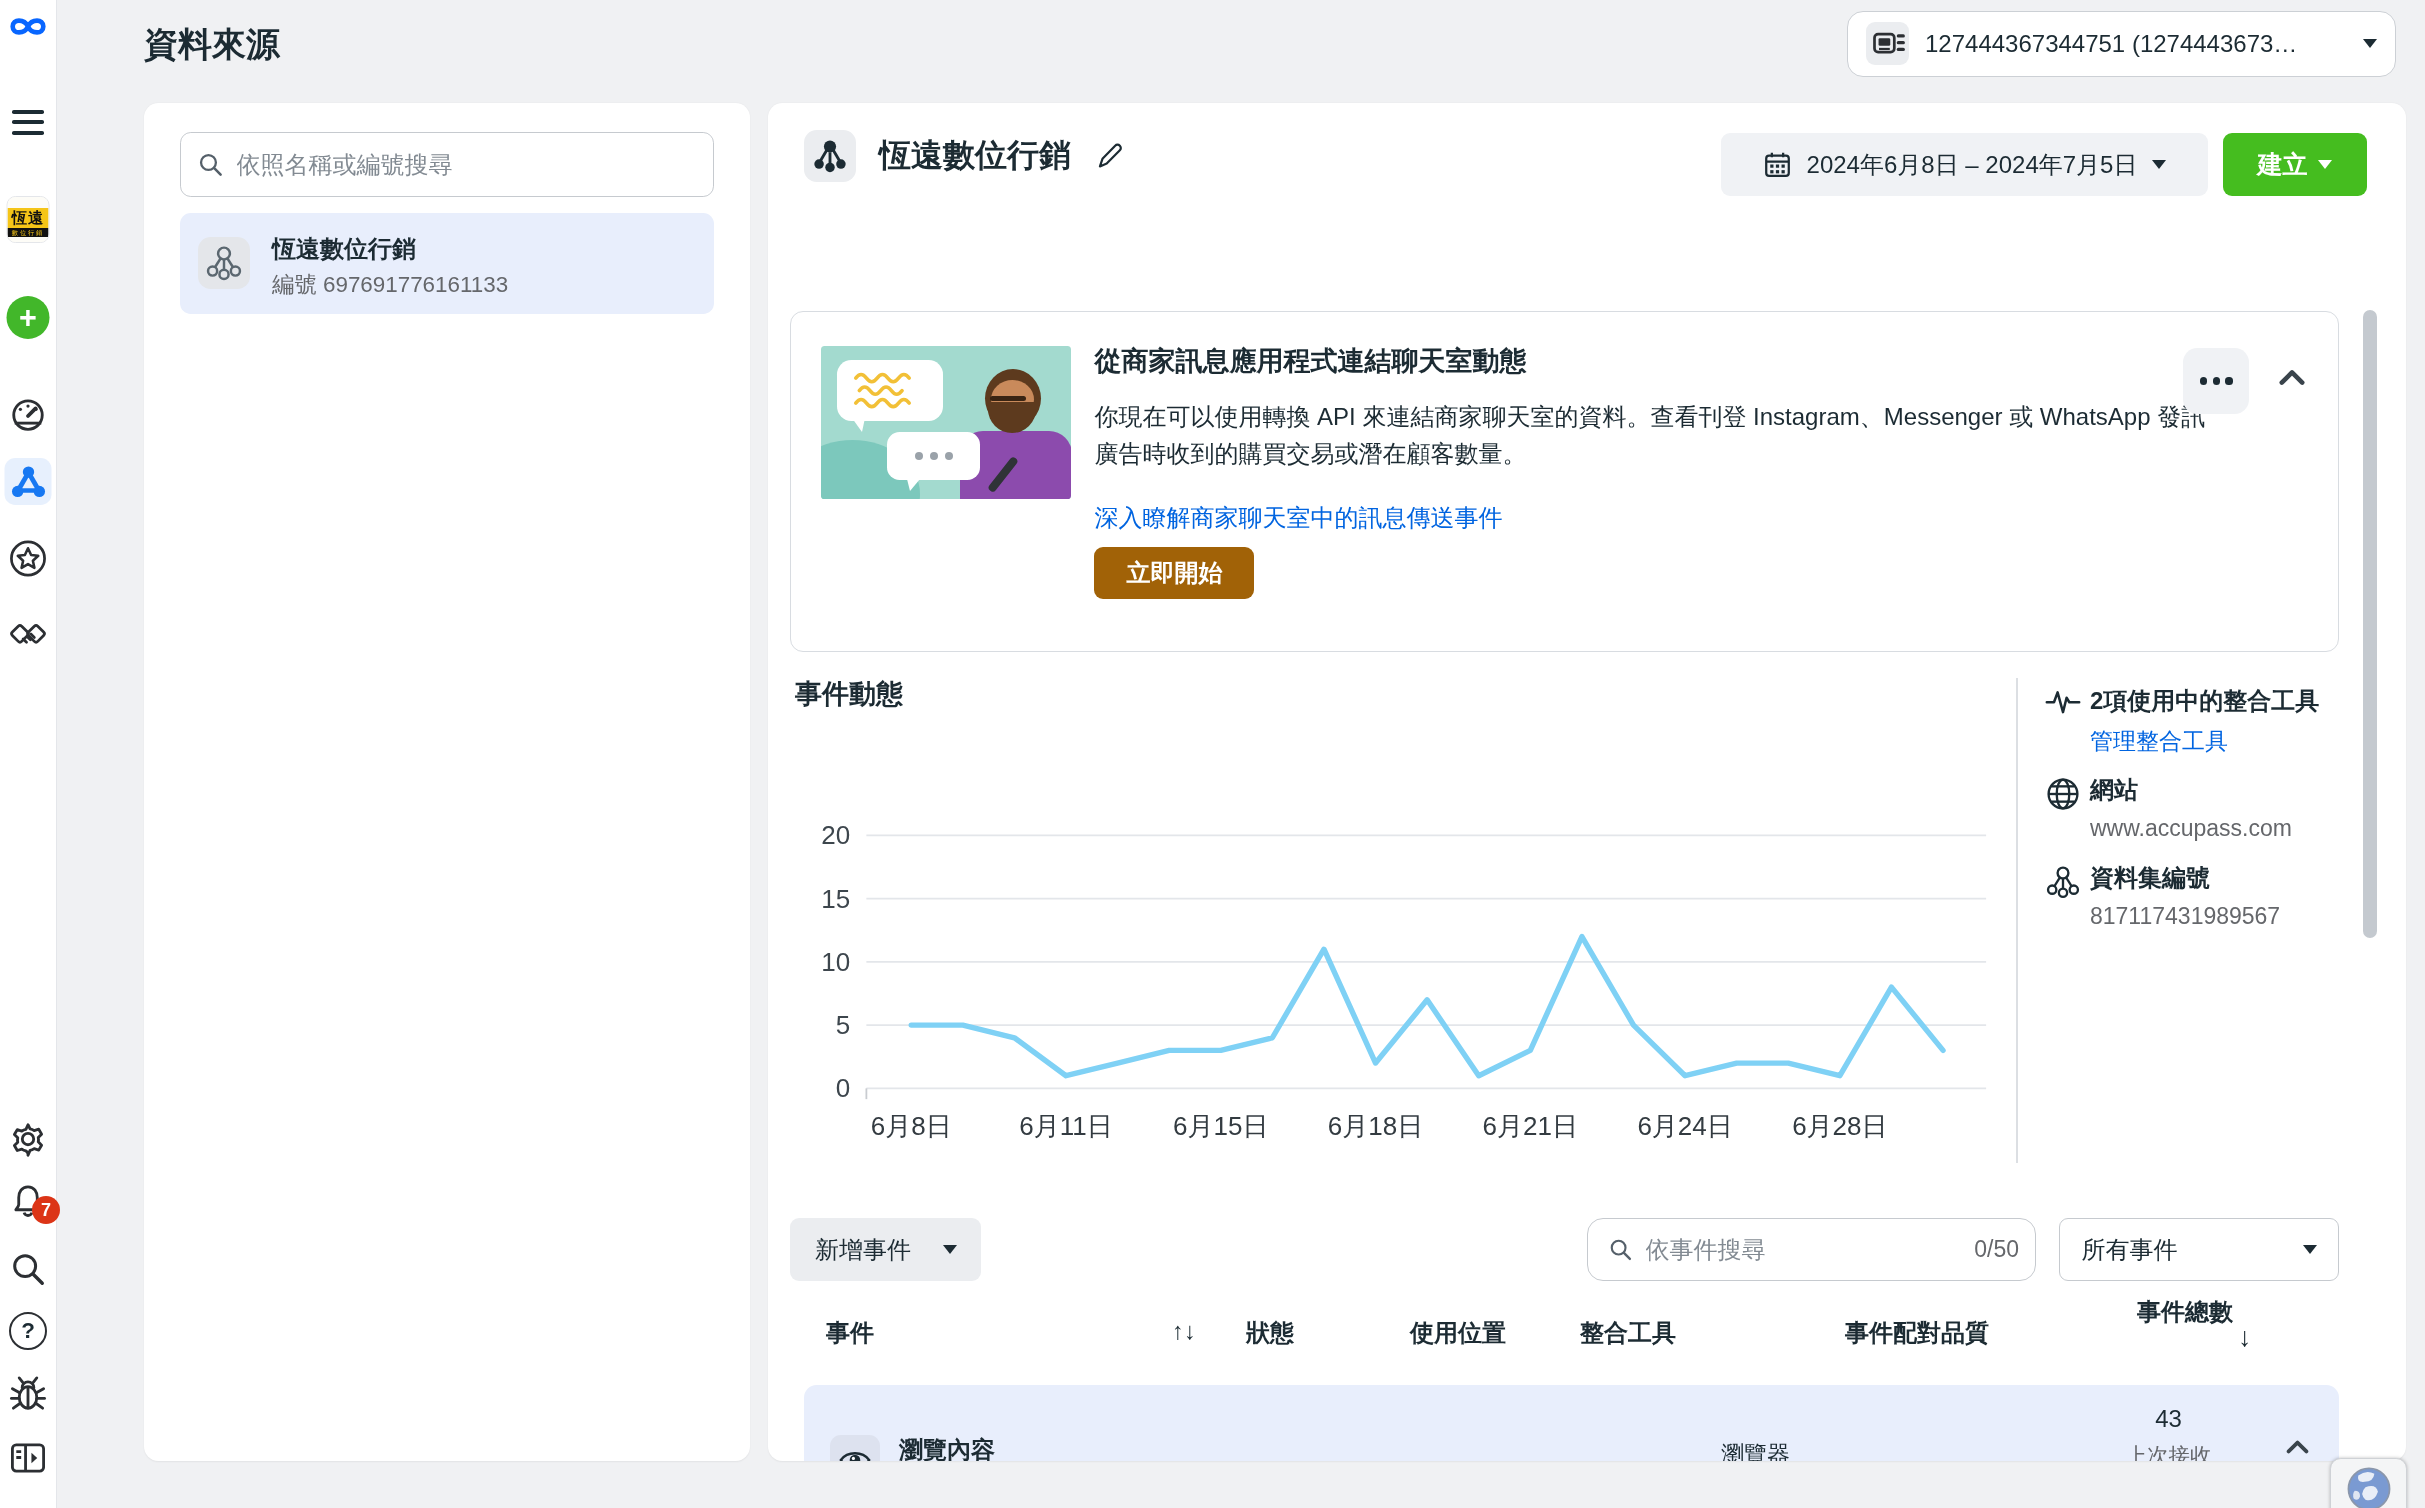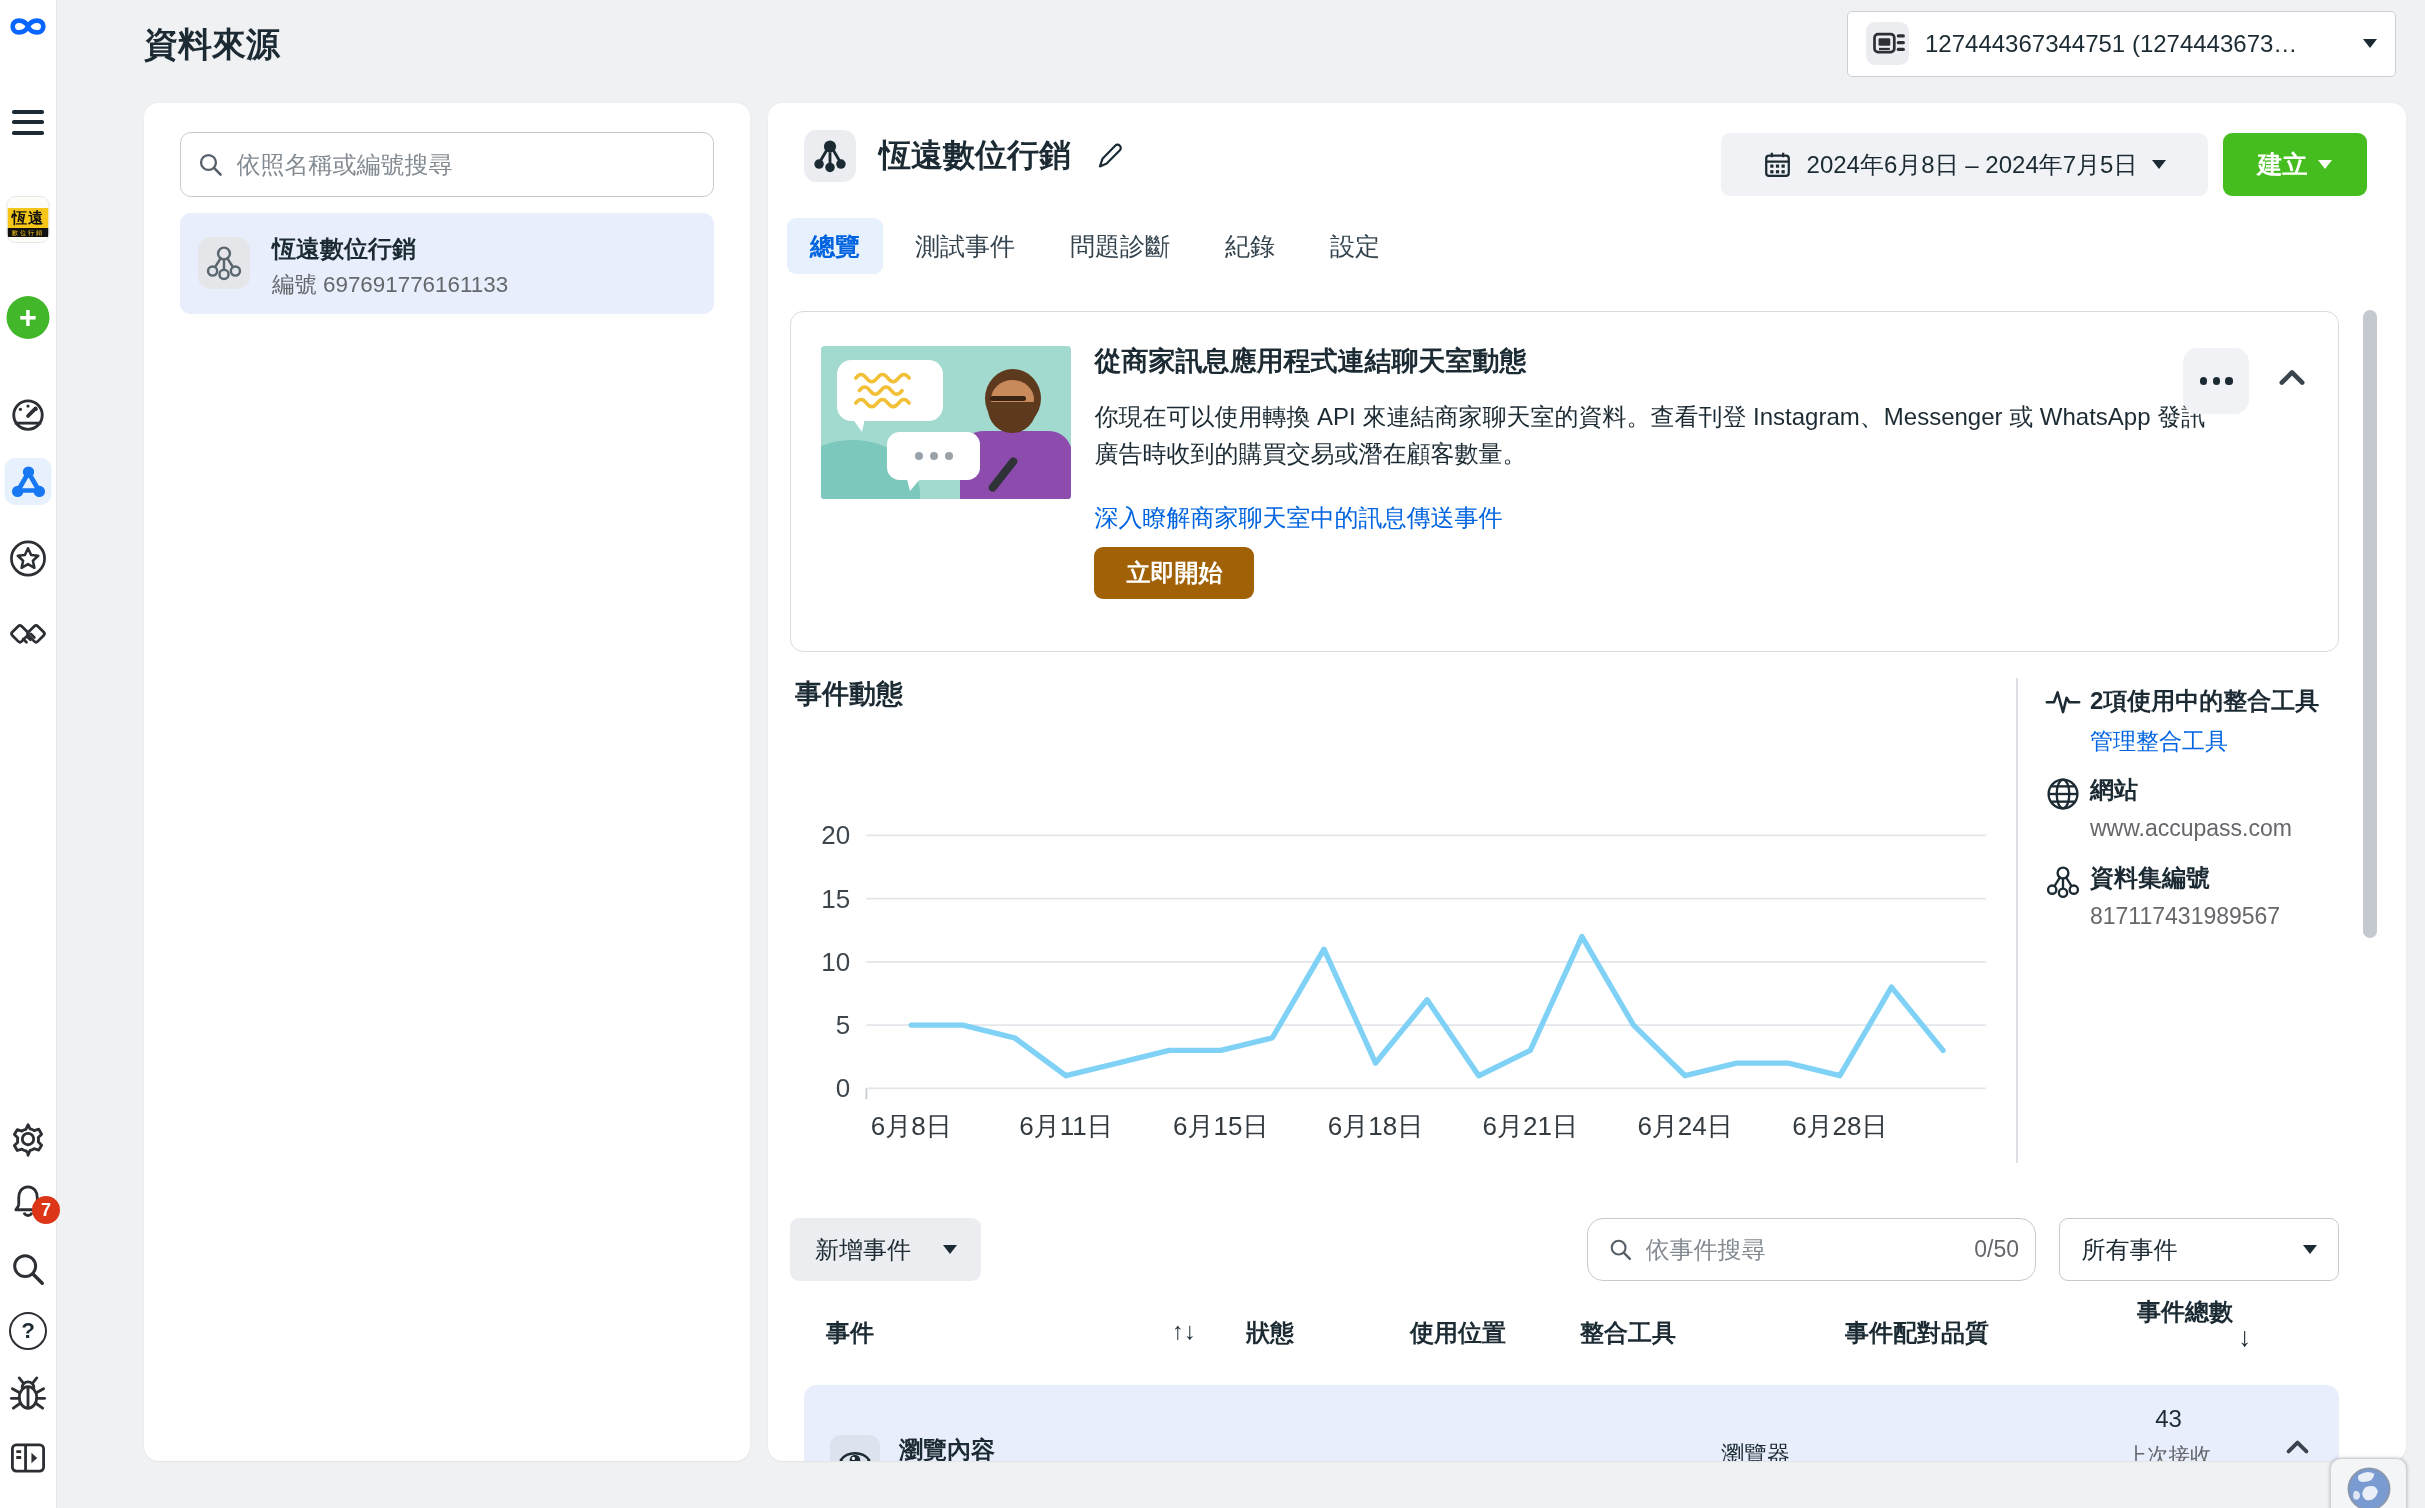--- a/index.html
+++ b/index.html
@@ -17,21 +17,21 @@
   .avatar-tile .a-top { flex:0 0 10.8px; background:#fdfcf7; }
   .avatar-tile .a-mid { flex:0 0 20px; background:#f5c518; color:#111; font-weight:bold; font-size:15.3px; line-height:20px; text-align:center; letter-spacing:0.9px; }
   .avatar-tile .a-band { flex:0 0 9px; background:#111; color:#f5c518; font-size:6.3px; line-height:9px; text-align:center; letter-spacing:1.8px; overflow:hidden; }
   .avatar-tile .a-bot { flex:1; background:#fdfcf7; }
   .plus-circle { width:43px; height:43px; border-radius:50%; background:#42b72a; color:#fff; font-size:30.5px; font-weight:bold; display:flex; align-items:center; justify-content:center; }
   .ring { width:38px; height:38px; border:2.5px solid #2c2f33; border-radius:50%; display:flex; align-items:center; justify-content:center; }
   .badge { position:absolute; left:32px; top:1196px; min-width:28px; height:28px; background:#dc3517; border-radius:14.4px; color:#fff; font-size:18px; font-weight:bold; display:flex; align-items:center; justify-content:center; z-index:6; }
 
   
   #page-title { position:absolute; left:144px; top:21.5px; font-size:34px; font-weight:bold; }
-  #account-pill { position:absolute; left:1847px; top:10.8px; width:549px; height:66px; background:#fff; border:0.9px solid #ccd0d5; border-radius:5px; display:flex; align-items:center; padding:0 18px; cursor:pointer; }
+  #account-pill { position:absolute; left:1847px; top:10.8px; width:549px; height:66px; background:#fff; border:0.9px solid #ccd0d5; border-radius:16px; display:flex; align-items:center; padding:0 18px; cursor:pointer; }
   #account-pill .sq { width:43px; height:43px; background:#ebedf0; border-radius:9px; display:flex; align-items:center; justify-content:center; margin-right:16px; }
   #account-pill .txt { font-size:24px; flex:1; white-space:nowrap; overflow:hidden; }
   .caret { width:0; height:0; border-left:7.2px solid transparent; border-right:7.2px solid transparent; border-top:9px solid #1c2b33; display:inline-block; }
 
   
   .card { position:absolute; top:103px; background:#fff; border-radius:14.4px; box-shadow:0 0.9px 1.8px rgba(0,0,0,.06); overflow:hidden; }
   #left-card { left:144px; width:606px; height:1358px; }
   #main-card { left:768px; width:1638px; height:1358px; }
 
   
@@ -307,27 +307,20 @@
         </g>
       </svg>
     <span>2024年6月8日 – 2024年7月5日</span>
     <span class="caret"></span>
   </div>
   <div id="create-btn">
     <span>建立</span>
     <span class="caret"></span>
   </div>
 
-  <div id="tabs">
-    <div class="tab active">總覽</div>
-    <div class="tab">測試事件</div>
-    <div class="tab">問題診斷</div>
-    <div class="tab">紀錄</div>
-    <div class="tab">設定</div>
-  </div>
 
   <div id="banner">
     <div id="illus">
       <div class="abs" style="left:-36px;top:94px;width:135px;height:108px;border-radius:50%;background:#7cc8bc;"></div>
       <div class="abs" style="left:139px;top:85px;width:112px;height:85px;border-radius:23px 23px 0 0;background:#8c4bad;"></div>
       <div class="abs" style="left:164px;top:23px;width:56px;height:59px;border-radius:50%;background:#5d3a1e;"></div>
       <div class="abs" style="left:170px;top:34px;width:43px;height:39px;border-radius:50%;background:#c98a5b;"></div>
       <div class="abs" style="left:167px;top:56px;width:48px;height:30.5px;border-radius:0 0 24px 24px;background:#5d3a1e;"></div>
       <div class="abs" style="left:169px;top:50px;width:36px;height:4.5px;background:#3a2413;border-radius:2.7px;"></div>
       <div class="abs" style="left:178px;top:108px;width:8px;height:41px;background:#2f3337;border-radius:3.6px;transform:rotate(38deg);"></div>

